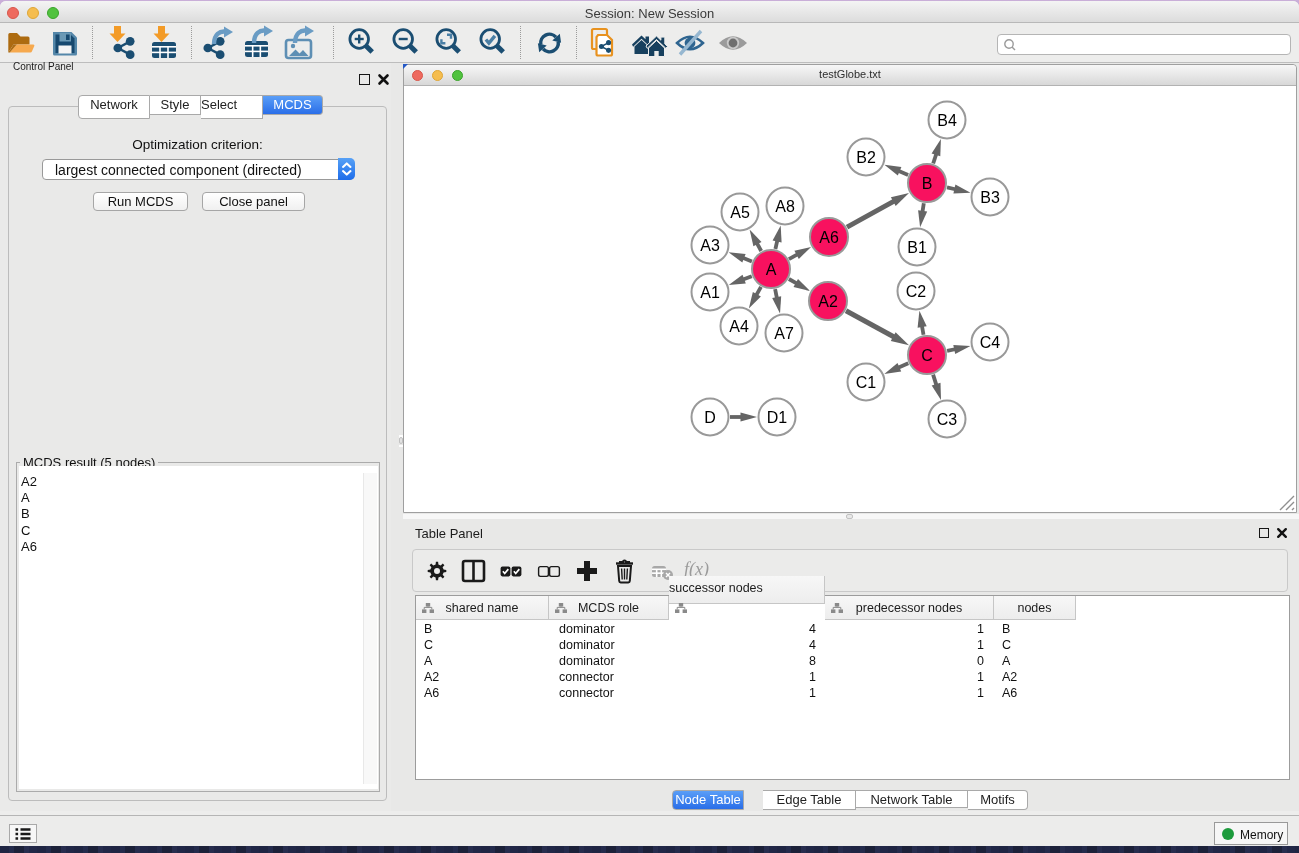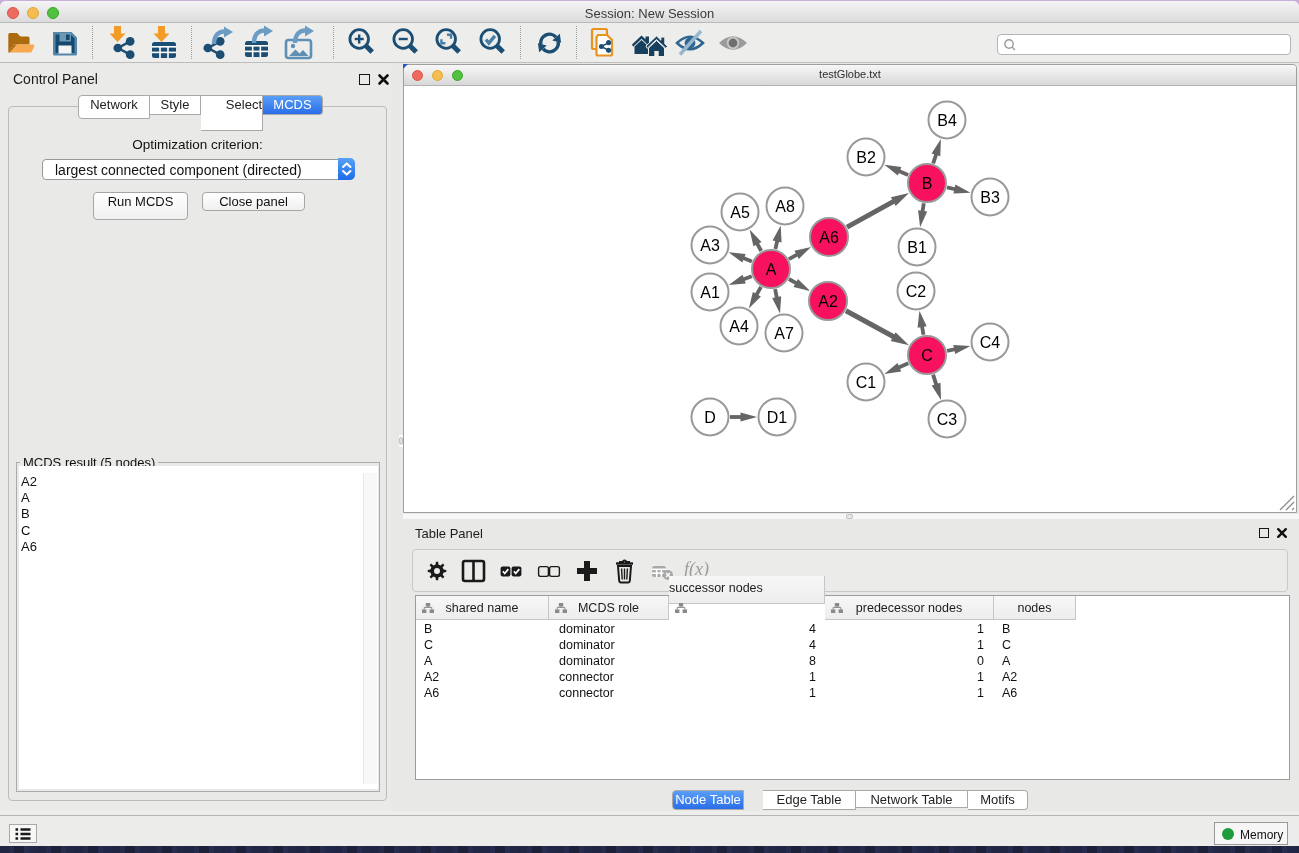--- a/index.html
+++ b/index.html
@@ -101,38 +101,38 @@
     <circle cx="733" cy="43" r="6.2" fill="#c9c9c9"></circle>
     <circle cx="733" cy="43" r="4.4" fill="#6f6f6f"></circle>
   </svg>
 <div class="abs" style="left:997px;top:34px;width:294px;height:21px;background:#fff;border:1px solid #b5b5b5;border-radius:4px"></div>
 <svg style="position:absolute;left:1002px;top:38px" width="16" height="14" viewBox="0 0 16 14">
     <circle cx="7" cy="6" r="4.2" fill="none" stroke="#9a9a9a" stroke-width="1.4"></circle>
     <line x1="10" y1="9" x2="13" y2="12" stroke="#9a9a9a" stroke-width="1.4"></line>
   </svg>
 <div class="abs" style="left:0;top:63px;width:1299px;height:748px;background:#e8e8e7"></div>
 <div class="abs" style="left:0;top:63px;width:391px;height:748px;background:#eaeae9"></div>
-<div class="lbl" style="left:13px;top:71px;font-size:14px;color:#1c1c1c">Control Panel</div>
+<div class="lbl" style="left:13px;top:61px;font-size:10px;color:#1c1c1c">Control Panel</div>
 <div class="abs" style="left:359px;top:74px;width:11px;height:11px;border:1.6px solid #161616"></div>
 <svg style="position:absolute;left:377px;top:73px" width="13" height="13" viewBox="0 0 13 13">
     <path d="M2.5 2.5 L10.5 10.5 M10.5 2.5 L2.5 10.5" stroke="#111" stroke-width="2.6" stroke-linecap="round"></path>
   </svg>
 <div class="abs" style="left:8px;top:106px;width:379px;height:695px;background:#e9e9e8;border:1px solid #bcbcbc;border-radius:4px"></div>
 <div class="abs" style="left:78px;top:95px;width:72px;height:24px;background:#ffffff;border:1px solid #a9a9a9;border-radius:4px 0 0 4px;color:#222;font-size:13px;text-align:center;line-height:18.5px">Network</div>
 <div class="abs" style="left:150px;top:95px;width:51px;height:20px;background:#ffffff;border:1px solid #a9a9a9;border-left:0;border-radius:0;color:#222;font-size:13px;text-align:center;line-height:18.5px">Style</div>
-<div class="abs" style="left:201px;top:95px;width:62px;height:36px;background:#ffffff;border:1px solid #a9a9a9;border-left:0;border-radius:0;color:#222;font-size:13px;text-align:right;line-height:18.5px">Select</div>
+<div class="abs" style="left:201px;top:95px;width:62px;height:24px;background:#ffffff;border:1px solid #a9a9a9;border-left:0;border-radius:0;color:#222;font-size:13px;text-align:left;line-height:18.5px">Select</div>
 <div class="abs" style="left:263px;top:95px;width:60px;height:20px;background:linear-gradient(#5a9ef7,#2a6ee8);border:1px solid #a9a9a9;border-left:0;border-radius:0 4px 4px 0;color:#fff;font-size:13px;text-align:center;line-height:18.5px">MCDS</div>
 <div class="lbl" style="left:8px;top:137px;width:379px;text-align:center;font-size:13.5px;color:#111">Optimization criterion:</div>
 <div class="abs" style="left:42px;top:159px;width:312px;height:21px;background:#fff;border:1px solid #999;border-radius:4px"></div>
 <div class="abs" style="left:338px;top:158px;width:17px;height:22px;background:linear-gradient(#57a1f6,#1d6cea);border-radius:0 5px 5px 0"></div>
 <svg style="position:absolute;left:341px;top:161px" width="12" height="16" viewBox="0 0 12 16">
     <path d="M2 5.9 L5.75 2.4 L9.5 5.9 M2 10.1 L5.75 13.6 L9.5 10.1" fill="none" stroke="#fff" stroke-width="2.1" stroke-linecap="round" stroke-linejoin="round"></path>
   </svg>
 <div class="lbl" style="left:55px;top:162px;font-size:14px;color:#111">largest connected component (directed)</div>
-<div class="abs" style="left:93px;top:192px;width:95px;height:28px;background:linear-gradient(#ffffff,#f0f0f0);border:1px solid #a6a6a6;border-radius:4px;font-size:13px;color:#111;text-align:center;line-height:17px">Run MCDS</div>
+<div class="abs" style="left:93px;top:192px;width:95px;height:19px;background:linear-gradient(#ffffff,#f0f0f0);border:1px solid #a6a6a6;border-radius:4px;font-size:13px;color:#111;text-align:center;line-height:17px">Run MCDS</div>
 <div class="abs" style="left:202px;top:192px;width:103px;height:19px;background:linear-gradient(#ffffff,#f0f0f0);border:1px solid #a6a6a6;border-radius:4px;font-size:13px;color:#111;text-align:center;line-height:17px">Close panel</div>
 <div class="abs" style="left:16px;top:462px;width:364px;height:330px;border:1px solid #ababab"></div>
 <div class="lbl" style="left:20px;top:455px;font-size:13px;color:#111;background:#e9e9e8;padding:0 3px">MCDS result (5 nodes)</div>
 <div class="abs" style="left:19px;top:466px;width:359px;height:323px;background:#fff"></div>
 <div class="abs" style="left:363px;top:473px;width:14px;height:311px;background:#f8f8f8;border-left:1px solid #e8e8e8"></div>
 <div class="lbl" style="left:21px;top:474px;font-size:13px;color:#111;line-height:16.2px">A2<br>A<br>B<br>C<br>A6</div>
 <div class="abs" style="left:399px;top:435px;width:4px;height:2.5px;background:#fdfdfd"></div>
 <div class="abs" style="left:398.5px;top:437px;width:4.5px;height:6.5px;background:#e2e2e2;border:1px solid #c2c2c2;border-radius:2px"></div>
 <div class="abs" style="left:399px;top:444.5px;width:4px;height:2.5px;background:#fdfdfd"></div>
 <div class="abs" style="left:403px;top:64px;width:894px;height:449px;background:#fff;border:1px solid #9f9f9f;border-radius:4px 4px 0 0"></div>

